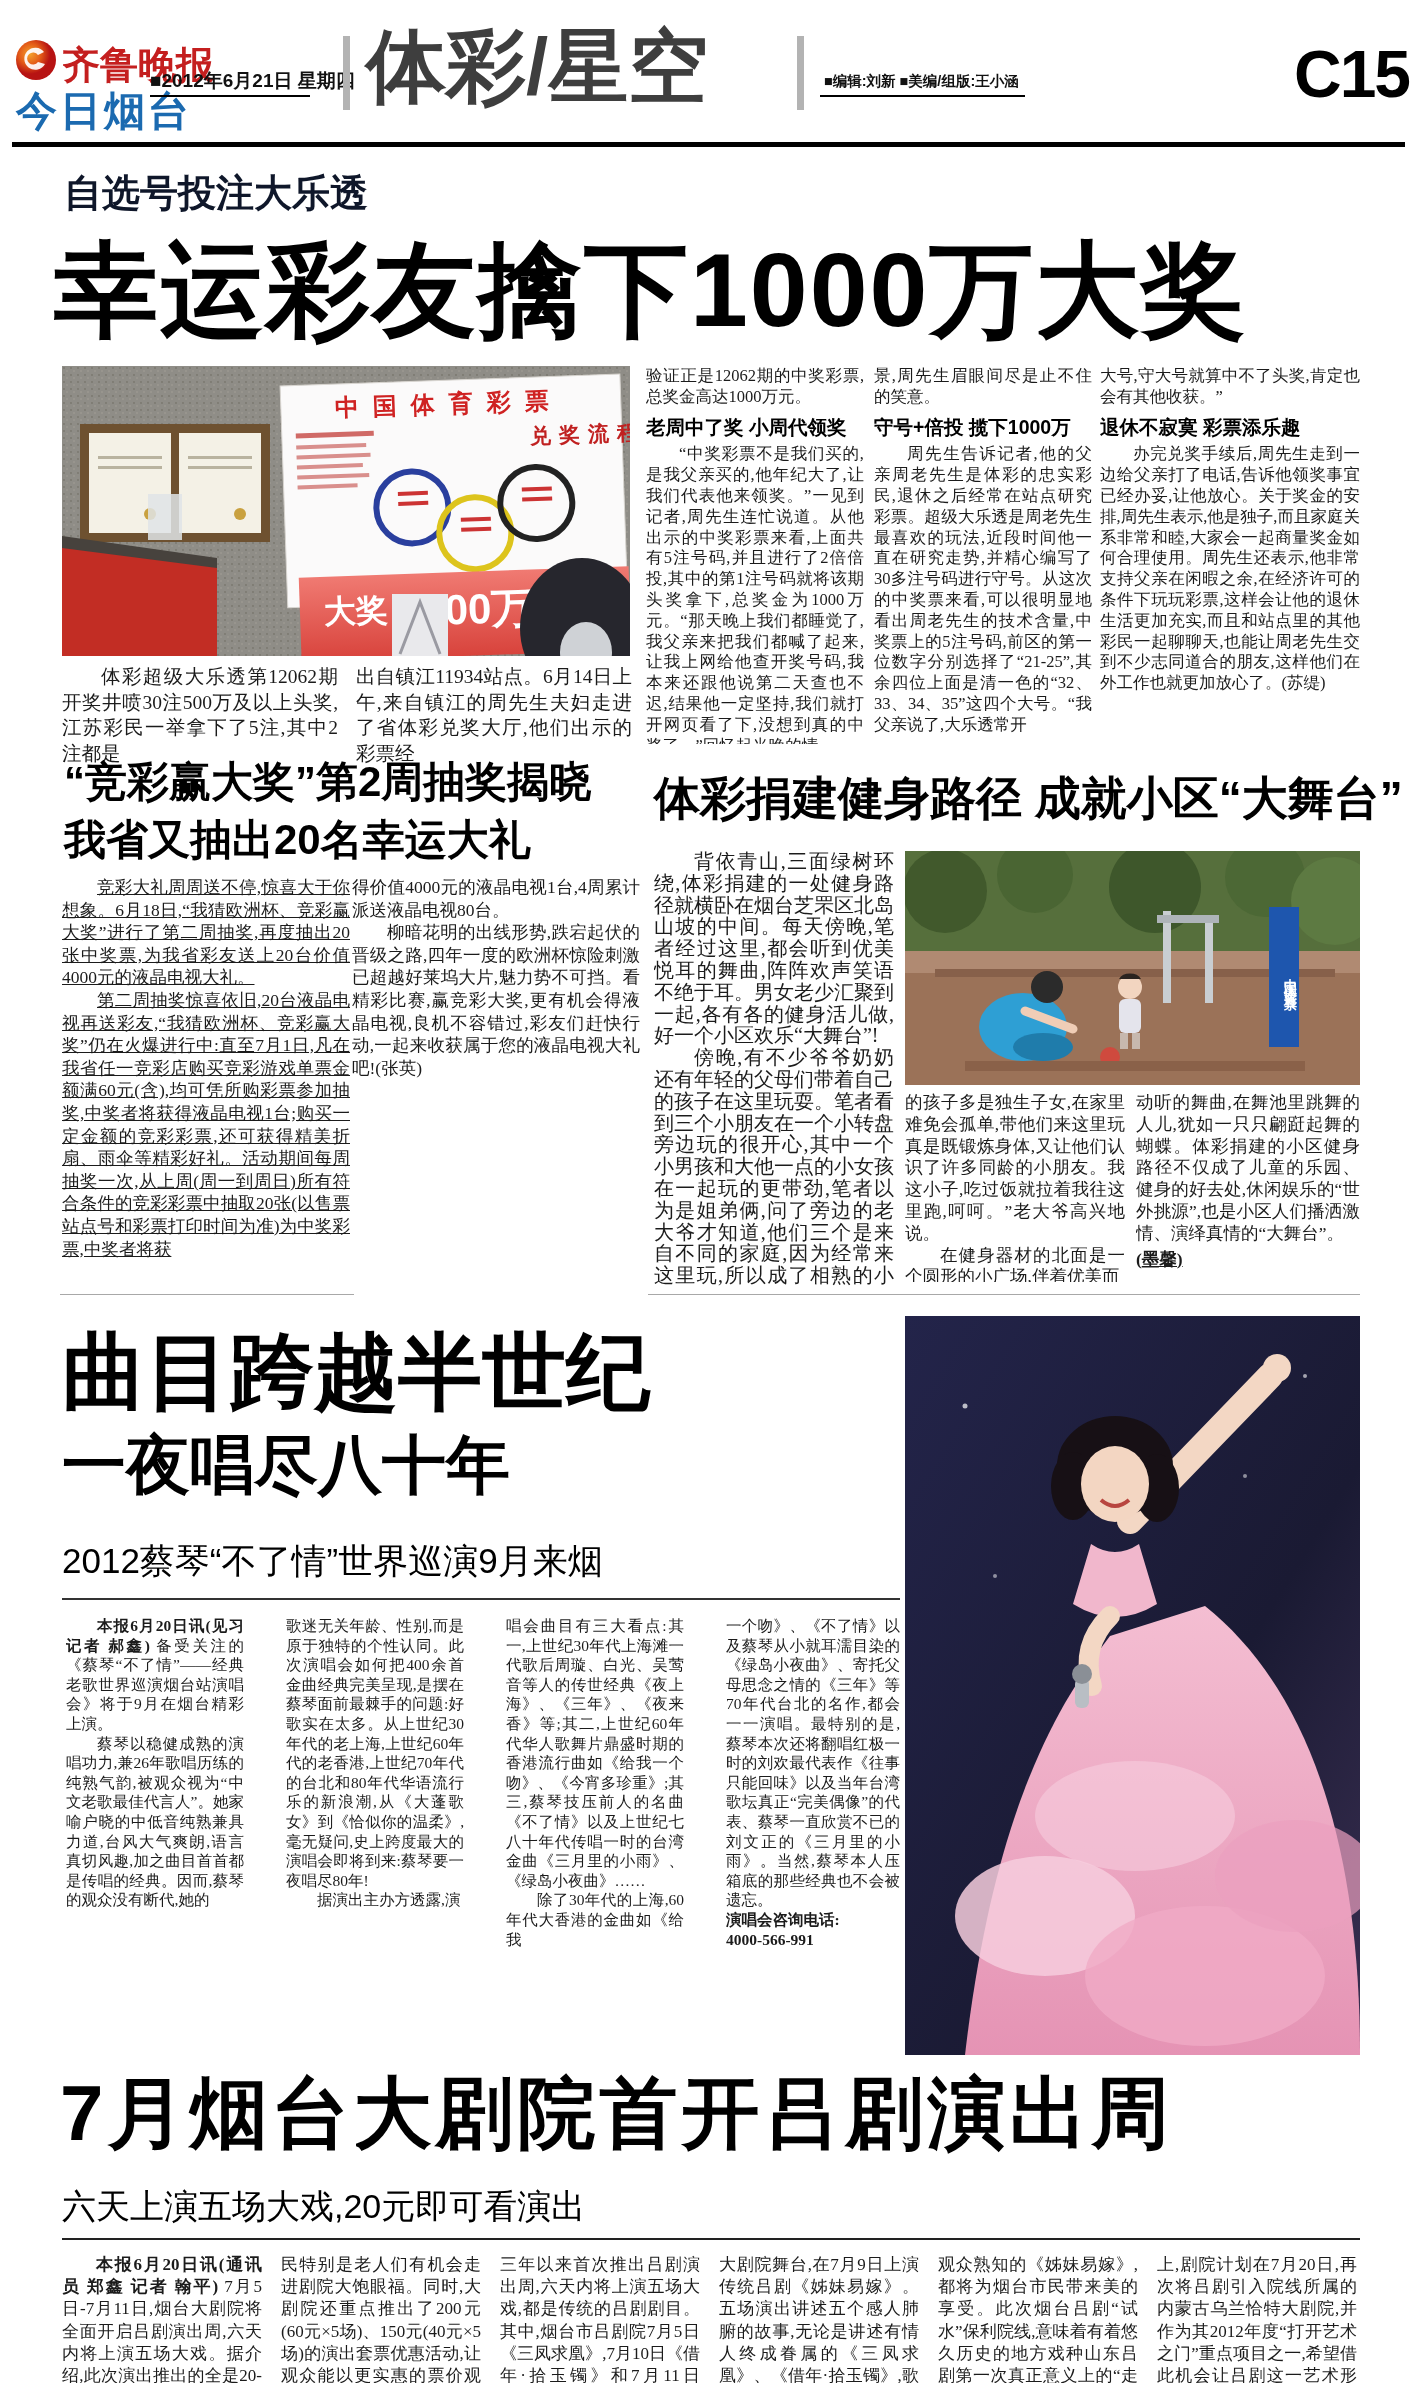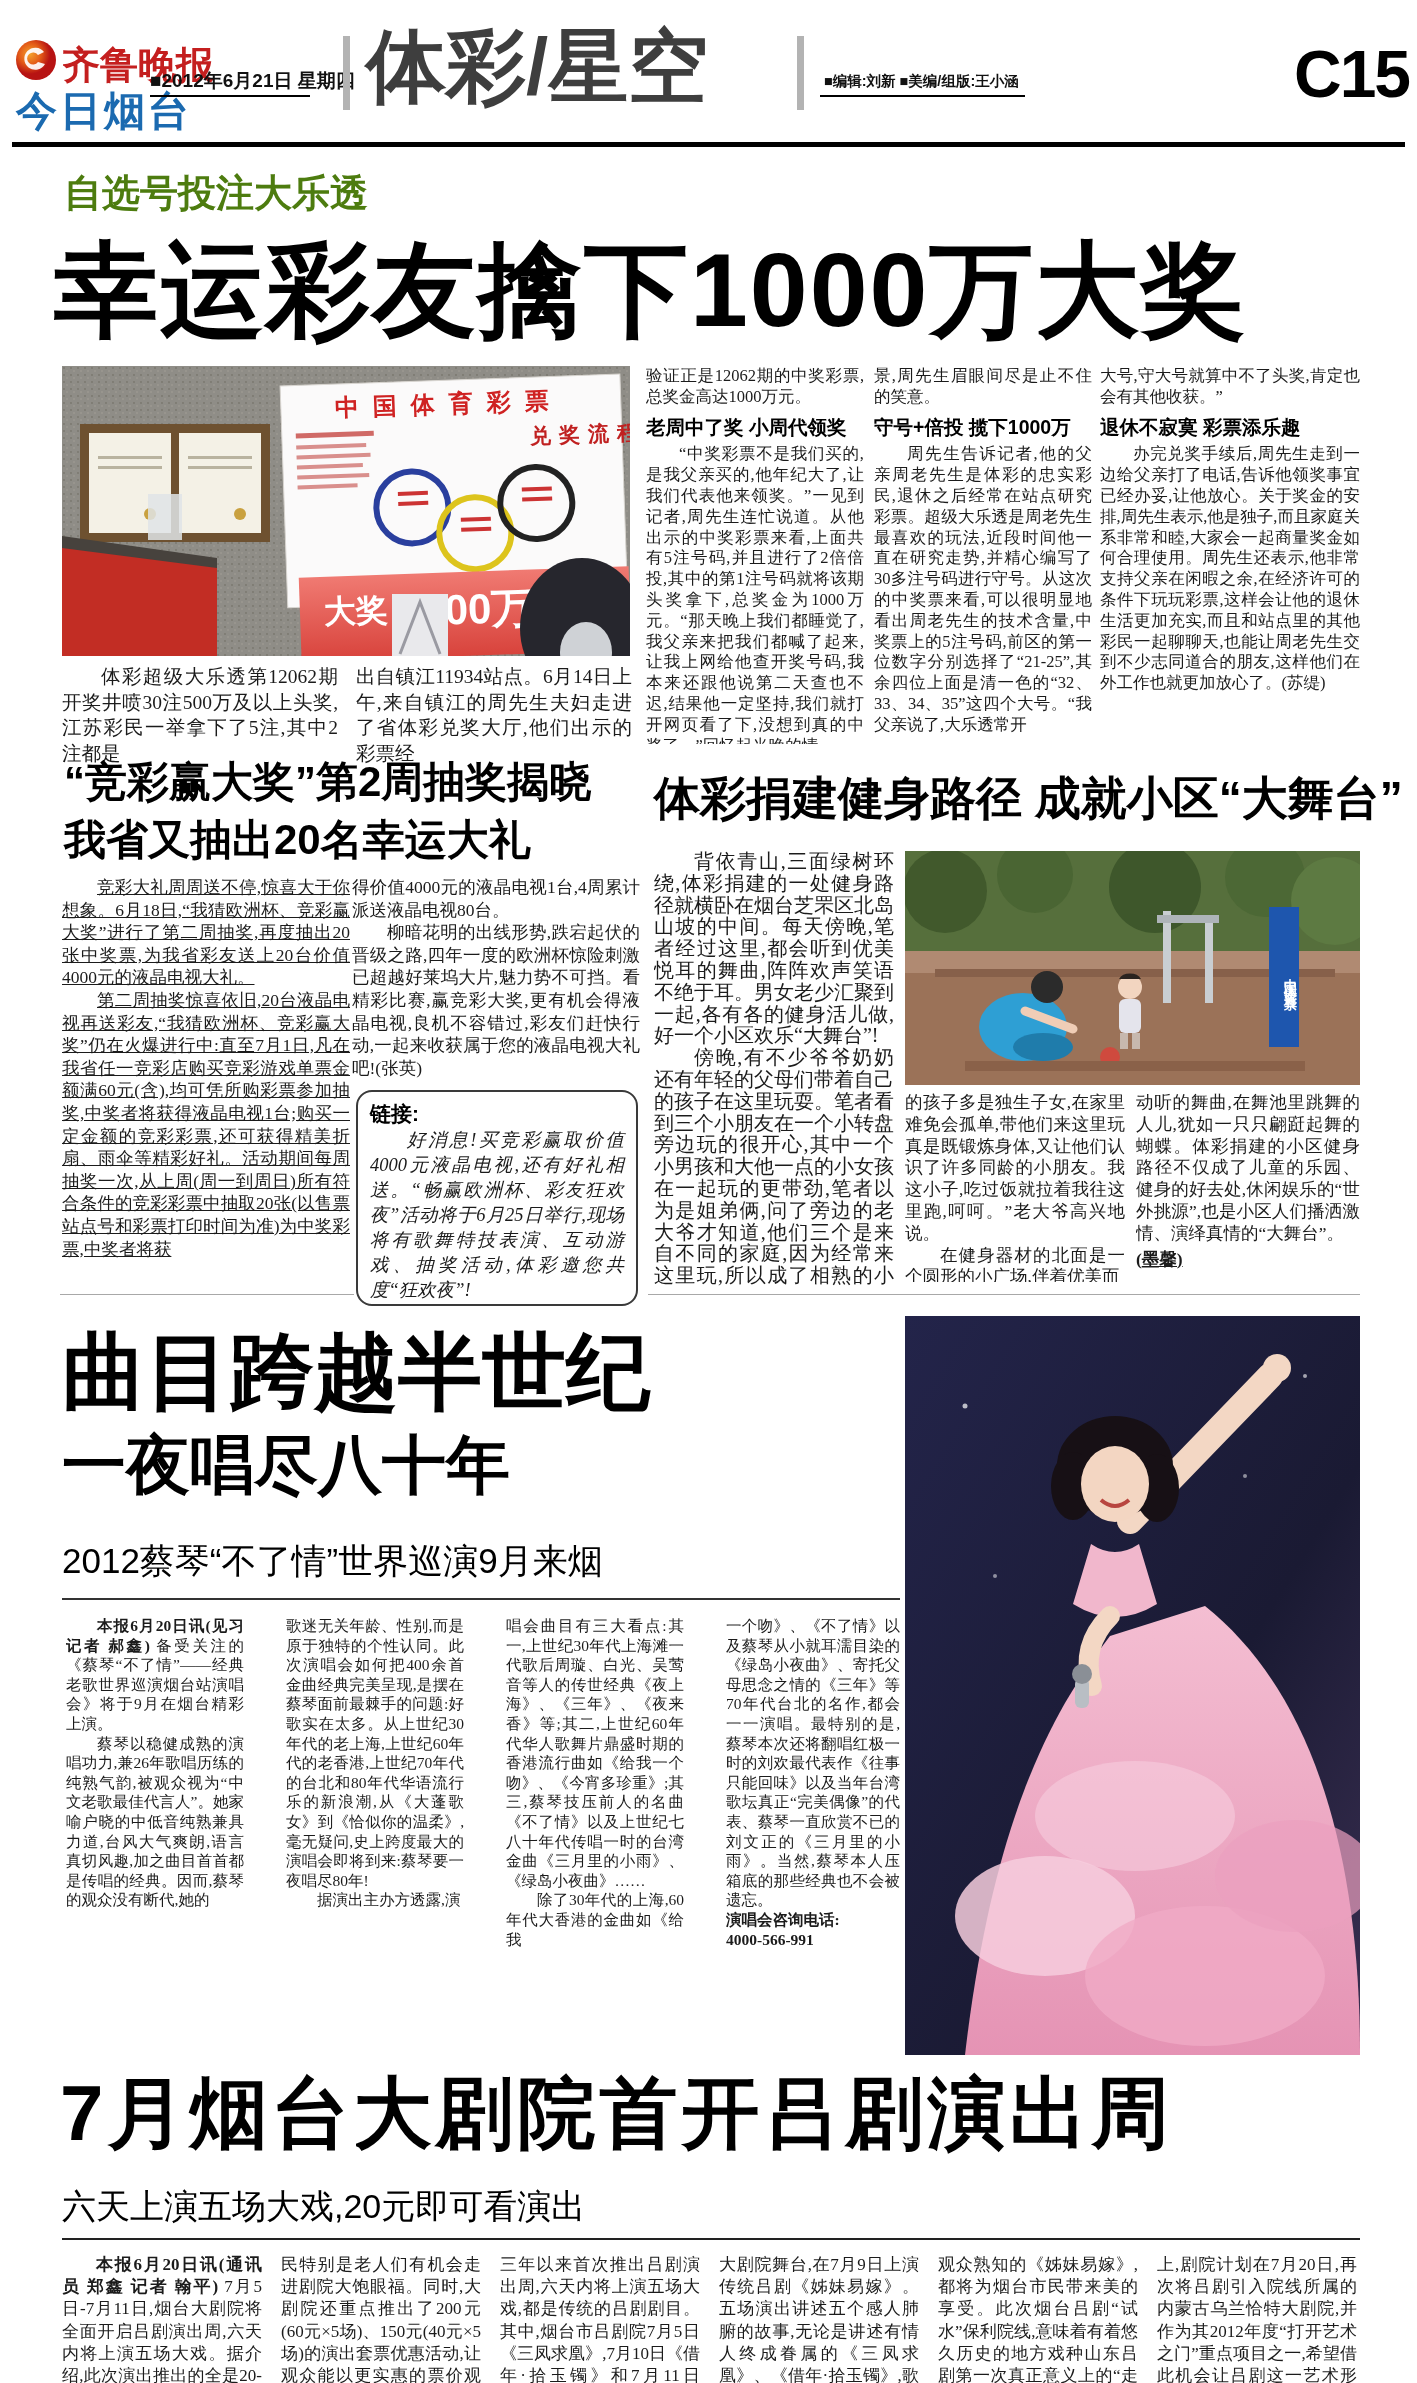--- a/index.html
+++ b/index.html
@@ -44,21 +44,21 @@
   <div class="abs" style="left:150px;top:68px;font-size:19px;font-weight:700;color:#111;white-space:nowrap;">■2012年6月21日  星期四</div>
   <div class="abs rule" style="left:150px;top:95px;width:160px;height:2px;"></div>
   <div class="abs vbar" style="left:343px;top:36px;width:7px;height:74px;"></div>
   <div class="abs hl" style="left:366px;top:14px;font-size:80px;color:#3e3e3e;">体彩/星空</div>
   <div class="abs vbar" style="left:797px;top:36px;width:7px;height:74px;"></div>
   <div class="abs" style="left:824px;top:72px;font-size:14.5px;font-weight:700;color:#111;white-space:nowrap;">■编辑:刘新  ■美编/组版:王小涵</div>
   <div class="abs rule" style="left:820px;top:95px;width:205px;height:2px;"></div>
   <div class="abs hl" style="left:1294px;top:36px;font-size:66px;letter-spacing:-2px;">C15</div>
   <div class="abs rule" style="left:12px;top:142px;width:1393px;height:5px;"></div>
 
-  <div class="abs" style="left:64px;top:168px;font-size:38px;font-weight:600;color:#4d7c0f;white-space:nowrap;">自选号投注大乐透</div>
+  <div class="abs" style="left:64px;top:168px;font-size:38px;font-weight:600;color:#0f172a;white-space:nowrap;">自选号投注大乐透</div>
   <div class="abs hl" style="left:54px;top:222px;font-size:104px;letter-spacing:2px;">幸运彩友擒下1000万大奖</div>
 
   <div class="abs" style="left:62px;top:366px;width:568px;height:290px;">
     <svg width="568" height="290" viewBox="0 0 568 290">
       <defs>
         <pattern id="sp" width="7" height="7" patternUnits="userSpaceOnUse">
           <rect width="7" height="7" fill="#8f8d87"></rect>
           <circle cx="2" cy="2" r="0.9" fill="#79766d"></circle>
             <circle cx="5" cy="5" r="0.7" fill="#a7a49b"></circle>
         </pattern>
@@ -140,24 +140,20 @@
   <div class="abs hl" style="left:64px;top:754px;font-size:42px;font-weight:800;">“竞彩赢大奖”第2周抽奖揭晓</div>
   <div class="abs hl" style="left:64px;top:812px;font-size:42px;font-weight:800;">我省又抽出20名幸运大礼</div>
   <div class="abs serif" style="left:62px;top:876px;width:288px;height:384px;font-size:17.5px;line-height:22.6px;overflow:hidden;text-decoration:underline;">
     <p class="ind">竞彩大礼周周送不停,惊喜大于你想象。6月18日,“我猜欧洲杯、竞彩赢大奖”进行了第二周抽奖,再度抽出20张中奖票,为我省彩友送上20台价值4000元的液晶电视大礼。</p>
     <p class="ind">第二周抽奖惊喜依旧,20台液晶电视再送彩友,“我猜欧洲杯、竞彩赢大奖”仍在火爆进行中:直至7月1日,凡在我省任一竞彩店购买竞彩游戏单票金额满60元(含),均可凭所购彩票参加抽奖,中奖者将获得液晶电视1台;购买一定金额的竞彩彩票,还可获得精美折扇、雨伞等精彩好礼。活动期间每周抽奖一次,从上周(周一到周日)所有符合条件的竞彩彩票中抽取20张(以售票站点号和彩票打印时间为准)为中奖彩票,中奖者将获</p>
   </div>
   <div class="abs serif" style="left:352px;top:876px;width:288px;height:210px;font-size:17.5px;line-height:22.6px;overflow:hidden;">
     <p>得价值4000元的液晶电视1台,4周累计派送液晶电视80台。</p>
     <p class="ind">柳暗花明的出线形势,跌宕起伏的晋级之路,四年一度的欧洲杯惊险刺激已超越好莱坞大片,魅力势不可挡。看精彩比赛,赢竞彩大奖,更有机会得液晶电视,良机不容错过,彩友们赶快行动,一起来收获属于您的液晶电视大礼吧!(张英)</p>
   </div>
-  <div class="abs link-box serif" style="left:356px;top:1090px;width:254px;height:196px;overflow:hidden;">
-    <div class="link-title">链接:</div>
-    <p class="ind link-body">好消息!买竞彩赢取价值4000元液晶电视,还有好礼相送。“畅赢欧洲杯、彩友狂欢夜”活动将于6月25日举行,现场将有歌舞特技表演、互动游戏、抽奖活动,体彩邀您共度“狂欢夜”!</p>
-  </div>
 
   <div class="abs hl" style="left:654px;top:768px;font-size:46px;font-weight:800;">体彩捐建健身路径 成就小区“大舞台”</div>
 
   <div class="abs" style="left:905px;top:851px;width:455px;height:234px;">
     <svg width="455" height="234" viewBox="0 0 455 234">
       <rect width="455" height="234" fill="#9b7258"></rect>
       <rect width="455" height="106" fill="#566f3c"></rect>
       <circle cx="40" cy="40" r="42" fill="#41592c"></circle>
         <circle cx="130" cy="24" r="38" fill="#4a6533"></circle>
       <circle cx="250" cy="36" r="46" fill="#3e572b"></circle>

